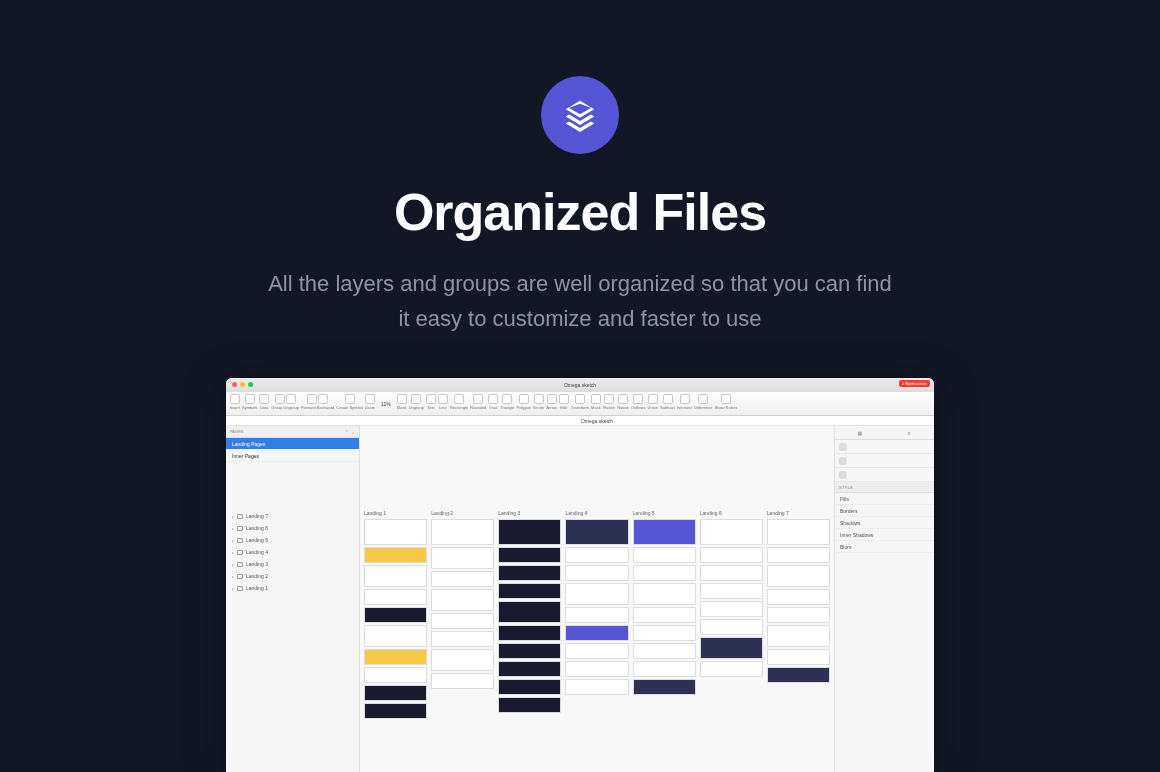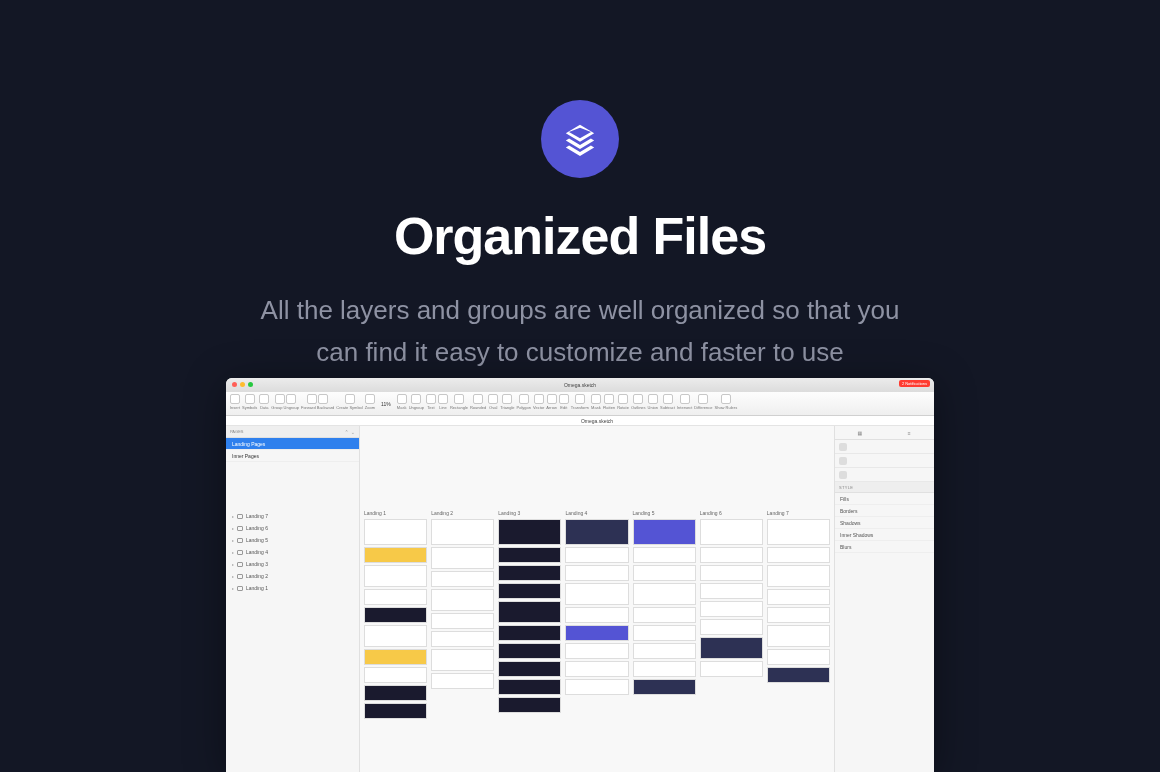--- a/index.html
+++ b/index.html
@@ -6,29 +6,29 @@
 body {
   width: 1160px;
   height: 772px;
   background: #131725;
   font-family: -apple-system, BlinkMacSystemFont, "Segoe UI", Helvetica, Arial, sans-serif;
   overflow: hidden;
   position: relative;
 }
 
 
-.hero { text-align: center; padding-top: 100px; }
+.hero { text-align: center; padding-top: 76px; }
 .icon-circle {
   width: 78px; height: 78px; border-radius: 50%;
   background: #5454d4; margin: 0 auto 28px;
   display: flex; align-items: center; justify-content: center;
 }
 .icon-circle svg { width: 34px; height: 34px; fill: #fff; }
 h1 { color: #fff; font-size: 52px; font-weight: 700; letter-spacing: -1px; margin-bottom: 24px; }
-.subtitle { color: #8e92a3; font-size: 26px; line-height: 1.6; max-width: 640px; margin: 0 auto; }
+.subtitle { color: #8e92a3; font-size: 22px; line-height: 1.6; max-width: 640px; margin: 0 auto; }
 
 
 .sketch-window {
   position: absolute;
   left: 226px; top: 378px;
   width: 708px;
   background: #f4f4f4;
   border-radius: 6px 6px 0 0;
   box-shadow: 0 6px 40px rgba(0,0,0,.4);
   font-size: 5px;

